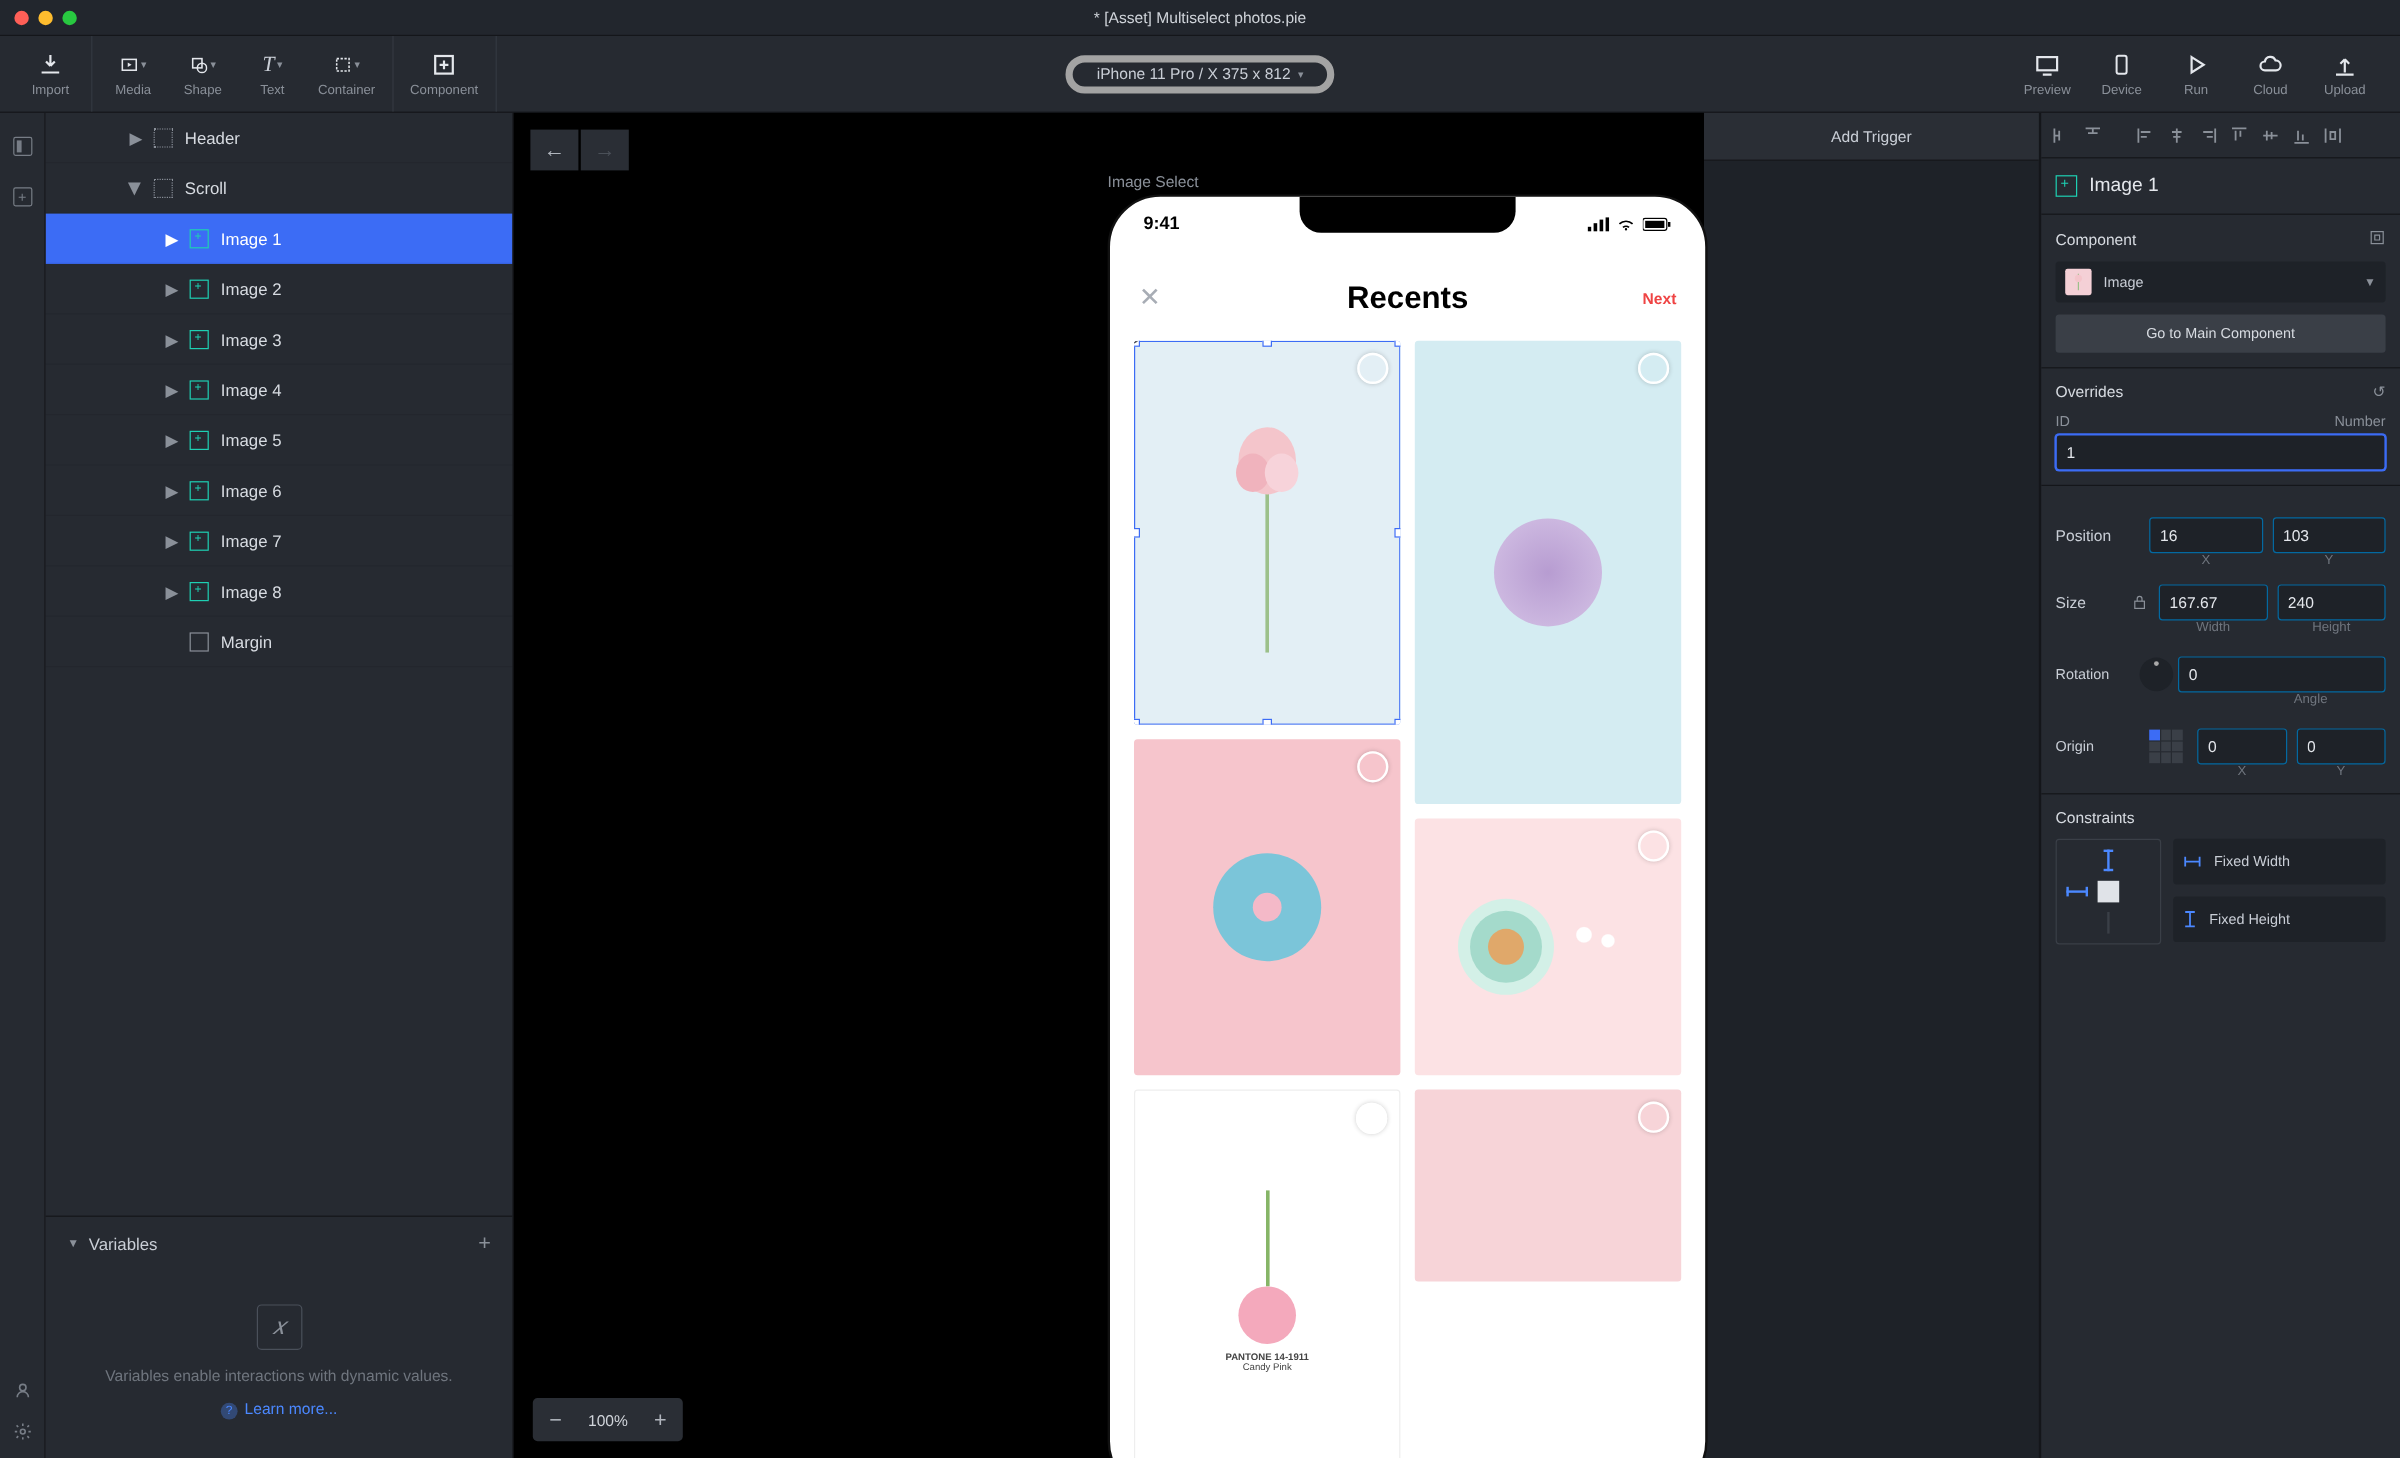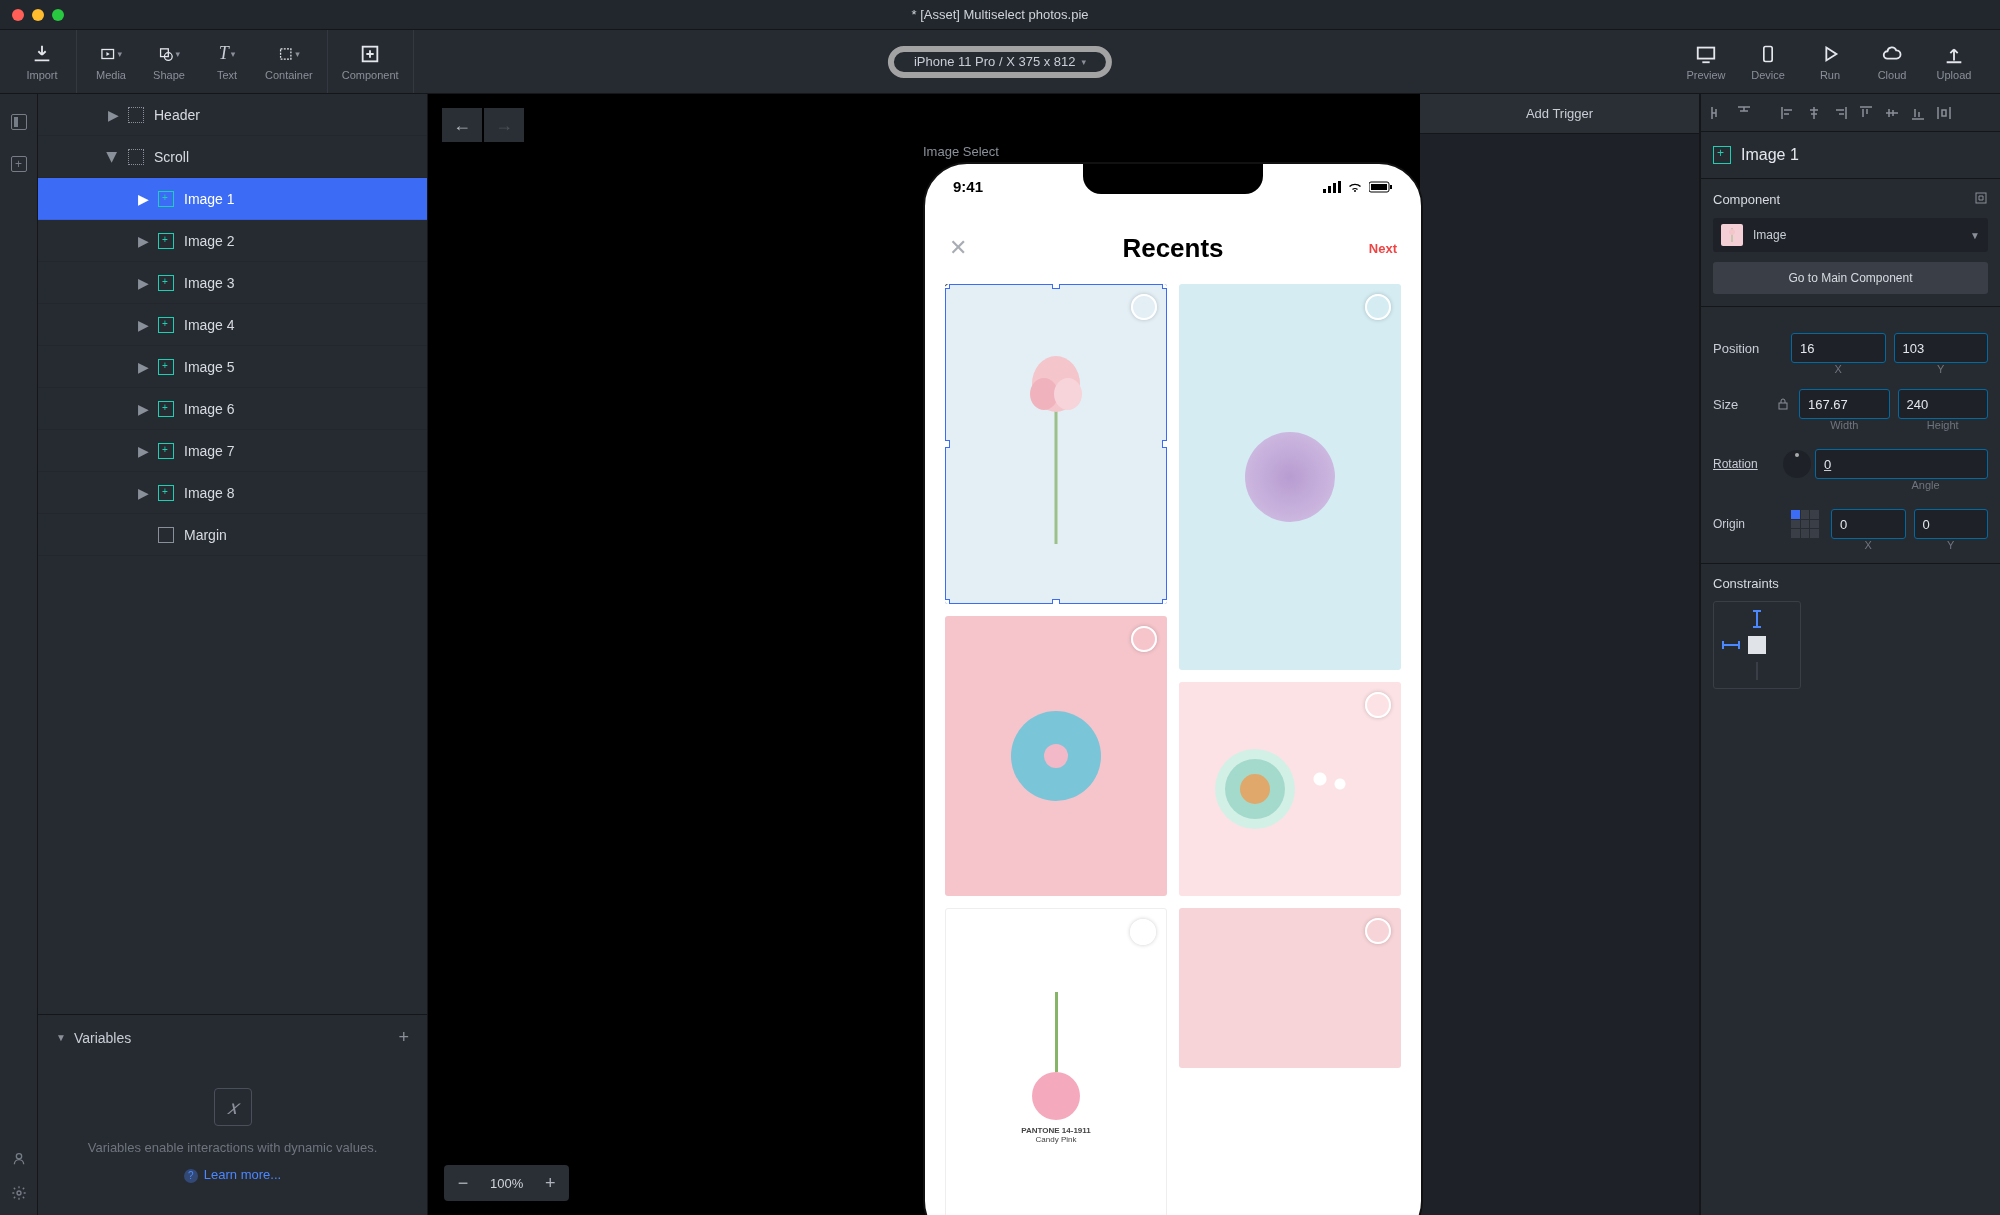--- a/index.html
+++ b/index.html
@@ -133,21 +133,21 @@
 .comp-thumb { width:22px; height:22px; background:#f4d0d6; border-radius:2px; display:flex; align-items:center; justify-content:center; }
 .comp-arrow { margin-left:auto; color:#8a9099; font-size:10px; }
 .btn-wide { margin-top:10px; background:#3a3f47; color:#d7dbe1; height:32px; display:flex; align-items:center; justify-content:center; border-radius:3px; font-size:12px; cursor:pointer;}
 .field-label-row { display:flex; justify-content:space-between; margin-top:10px; font-size:12px; color:#8a9099;}
 .num-input { background:#1e2228; border:1px solid #0369a1; color:#e4e7ec; height:30px; border-radius:3px; padding:0 8px; font-size:13px; width:100%; }
 .num-input.focused { border:1px solid #3c6cf5; box-shadow: 0 0 0 1px #3c6cf5; }
 .xy-grid { display:grid; grid-template-columns: 70px 1fr 1fr; gap:8px; align-items:center; margin-top:14px;}
 .xy-grid .lab { font-size:13px; color:#c9ced6; }
 .sublabels { display:grid; grid-template-columns: 70px 1fr 1fr; gap:8px; }
 .sublabels span { font-size:11px; color:#6f757e; text-align:center; }
-.rot-row { display:grid; grid-template-columns: 70px 32px 1fr; gap:0; align-items:center; margin-top:18px;text-decoration:underline;}
+.rot-row { display:grid; grid-template-columns: 70px 32px 1fr; gap:0; align-items:center; margin-top:18px;}
 .rot-knob { width:28px; height:28px; border-radius:50%; background:#1e2228; position:relative; cursor:pointer;}
 .rot-knob::after{content:"";position:absolute;width:4px;height:4px;background:#aaa;border-radius:50%;top:3px;left:50%;transform:translateX(-50%);}
 .origin-row { display:grid; grid-template-columns: 70px 32px 1fr 1fr; gap:8px; align-items:center; margin-top:18px;}
 .origin-grid { width:28px; height:28px; display:grid; grid-template-columns:repeat(3,1fr); grid-template-rows:repeat(3,1fr); gap:1px; }
 .origin-grid div{ background:#3a3f47; }
 .origin-grid div.sel{ background:#3c6cf5; }
 .lock-ic{ width:14px; height:14px; fill:#8a9099; cursor:pointer;}
 .constraints-box { display:flex; gap:10px; margin-top:10px; }
 .constr-square { width:88px; height:88px; border:1px solid #3a3f47; border-radius:3px; position:relative; display:flex; align-items:center; justify-content:center;}
 .constr-square .core { width:18px; height:18px; background:#e0e3e8; }
@@ -564,20 +564,31 @@
               <line x1="7" y1="0" x2="7" y2="14" stroke="#9cc08a"></line>
               <circle cx="7" cy="4" r="3" fill="#f4c5cb"></circle>
             </svg>
           </div>
         <span>Image</span>
         <span class="comp-arrow">▼</span>
       </div>
       <div class="btn-wide">Go to Main Component</div>
     </div>
 
+    <div class="section">
+      <div class="section-title">
+        <span>Overrides</span>
+        <span class="rst">↺</span>
+      </div>
+      <div class="field-label-row">
+        <span>ID</span>
+        <span>Number</span>
+      </div>
+      <input class="num-input focused" style="margin-top: 4px;" value="1">
+    </div>
 
     <div class="section">
       <div class="xy-grid">
         <span class="lab">Position</span>
         <input class="num-input" value="16" style="">
         <input class="num-input" value="103" style="">
       </div>
       <div class="sublabels">
           <span></span>
           <span>X</span>
@@ -639,17 +650,31 @@
       <div class="section-title">
           <span>Constraints</span>
         </div>
       <div class="constraints-box">
         <div class="constr-square">
           <span class="bar t"></span>
           <span class="bar l"></span>
           <span class="bar b"></span>
           <div class="core"></div>
         </div>
+        <div class="constr-btns">
+          <div class="constr-btn">
+            <svg width="16" height="12" viewBox="0 0 16 12">
+                <path d="M2 2v8M14 2v8M2 6h12" stroke="#4b88ff" stroke-width="1.5"></path>
+              </svg>
+            <span>Fixed Width</span>
+          </div>
+          <div class="constr-btn">
+            <svg width="12" height="16" viewBox="0 0 12 16">
+                <path d="M2 2h8M2 14h8M6 2v12" stroke="#4b88ff" stroke-width="1.5"></path>
+              </svg>
+            <span>Fixed Height</span>
+          </div>
+        </div>
       </div>
     </div>
 
   </div>
 </div>
 
 </body></html>

